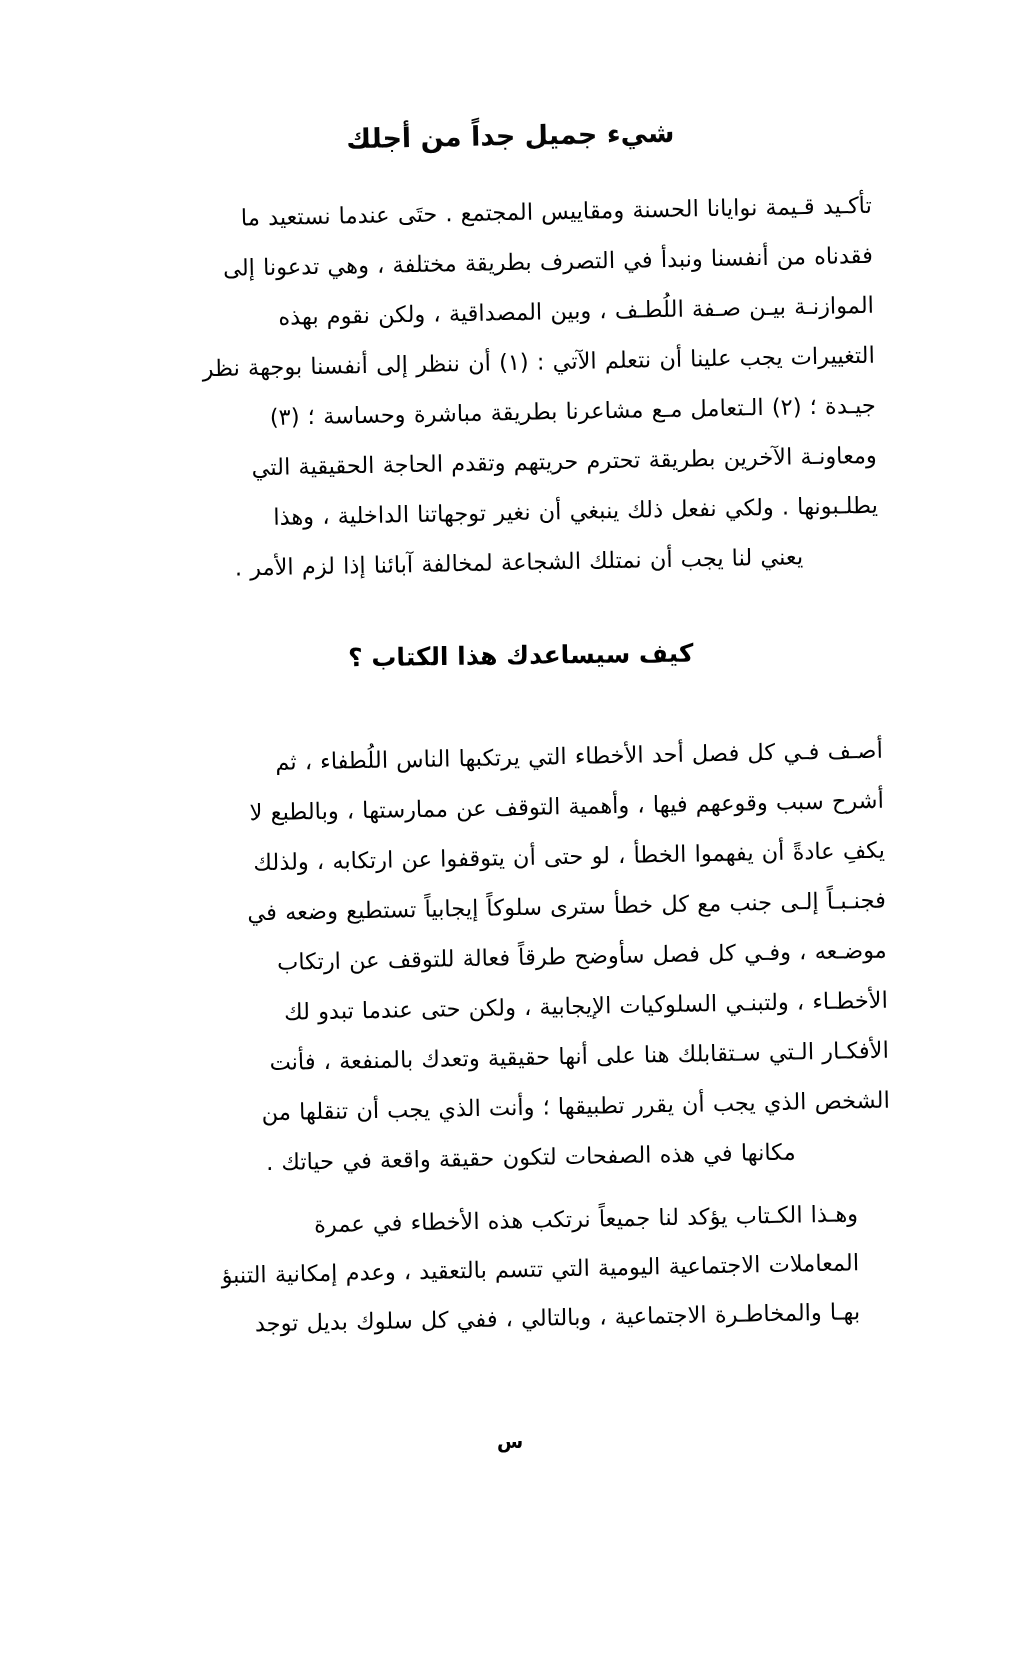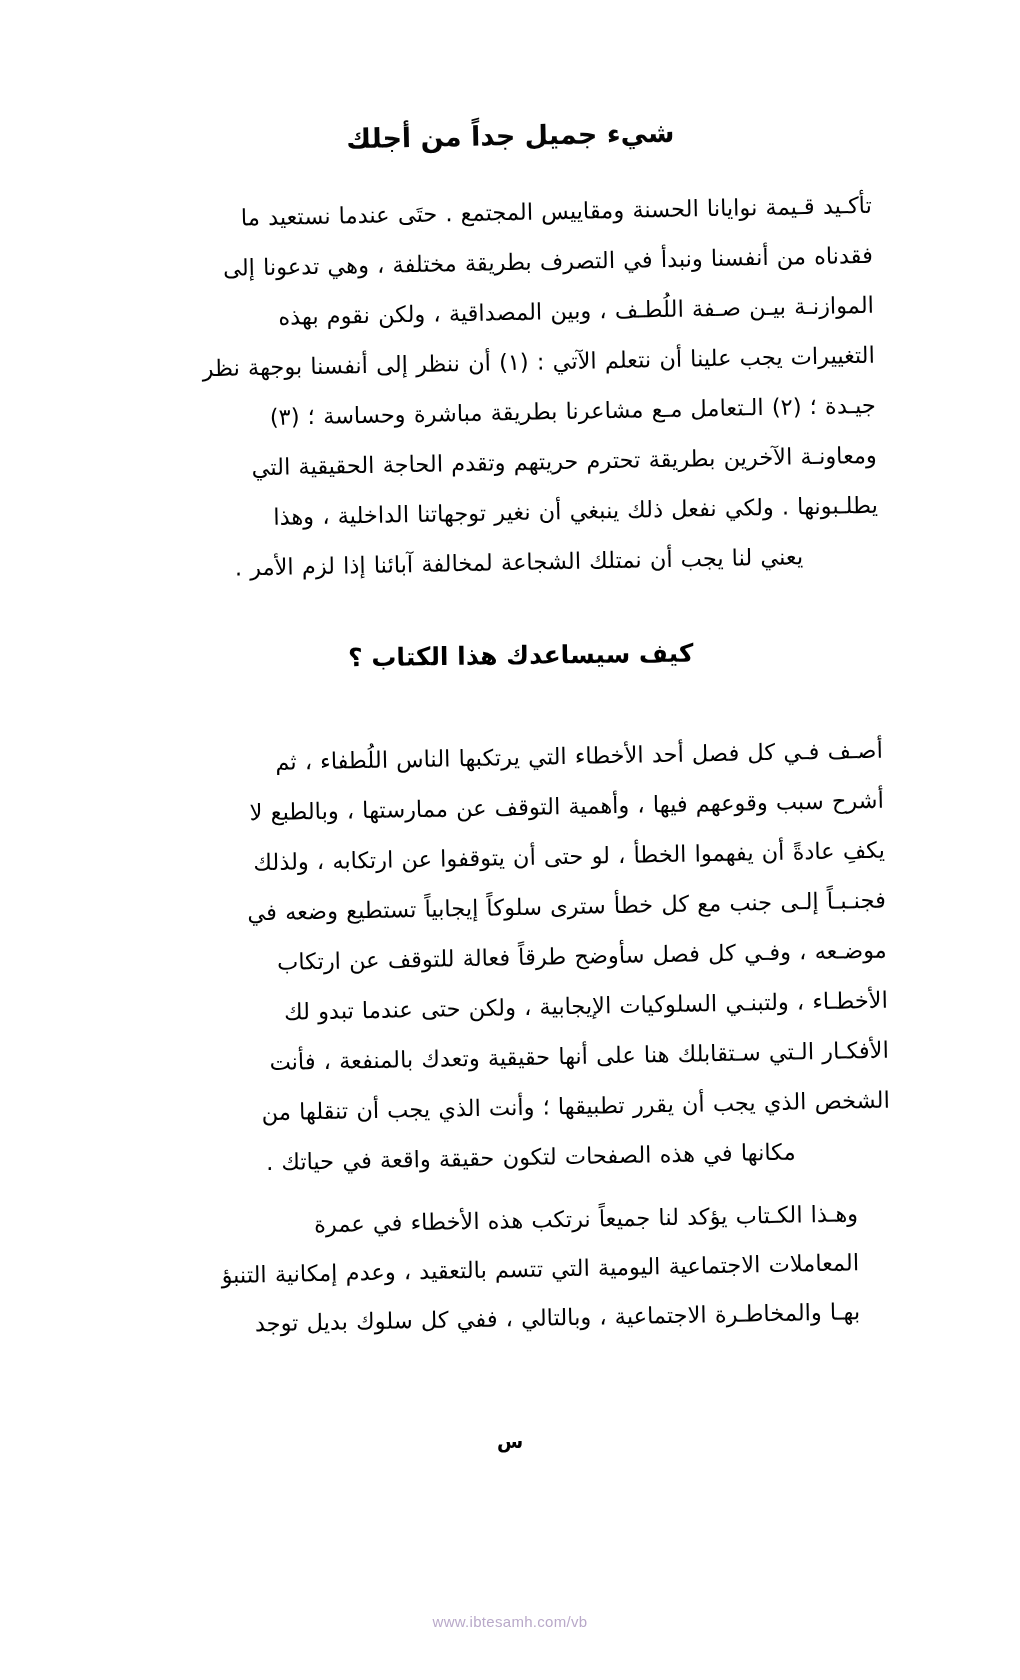--- a/index.html
+++ b/index.html
@@ -178,15 +178,14 @@
         </span>
       <span class="line justified">
           <span>بهـا والمخاطـرة الاجتماعية ، وبالتالي ، ففي كل سلوك بديل توجد</span>
         </span>
     </p>
 
   </div>
 
   <div class="page-number">س</div>
 
-  <div class="watermark">www.ibtesamh.com/vb</div>
 
 </div>
 
 </body></html>

